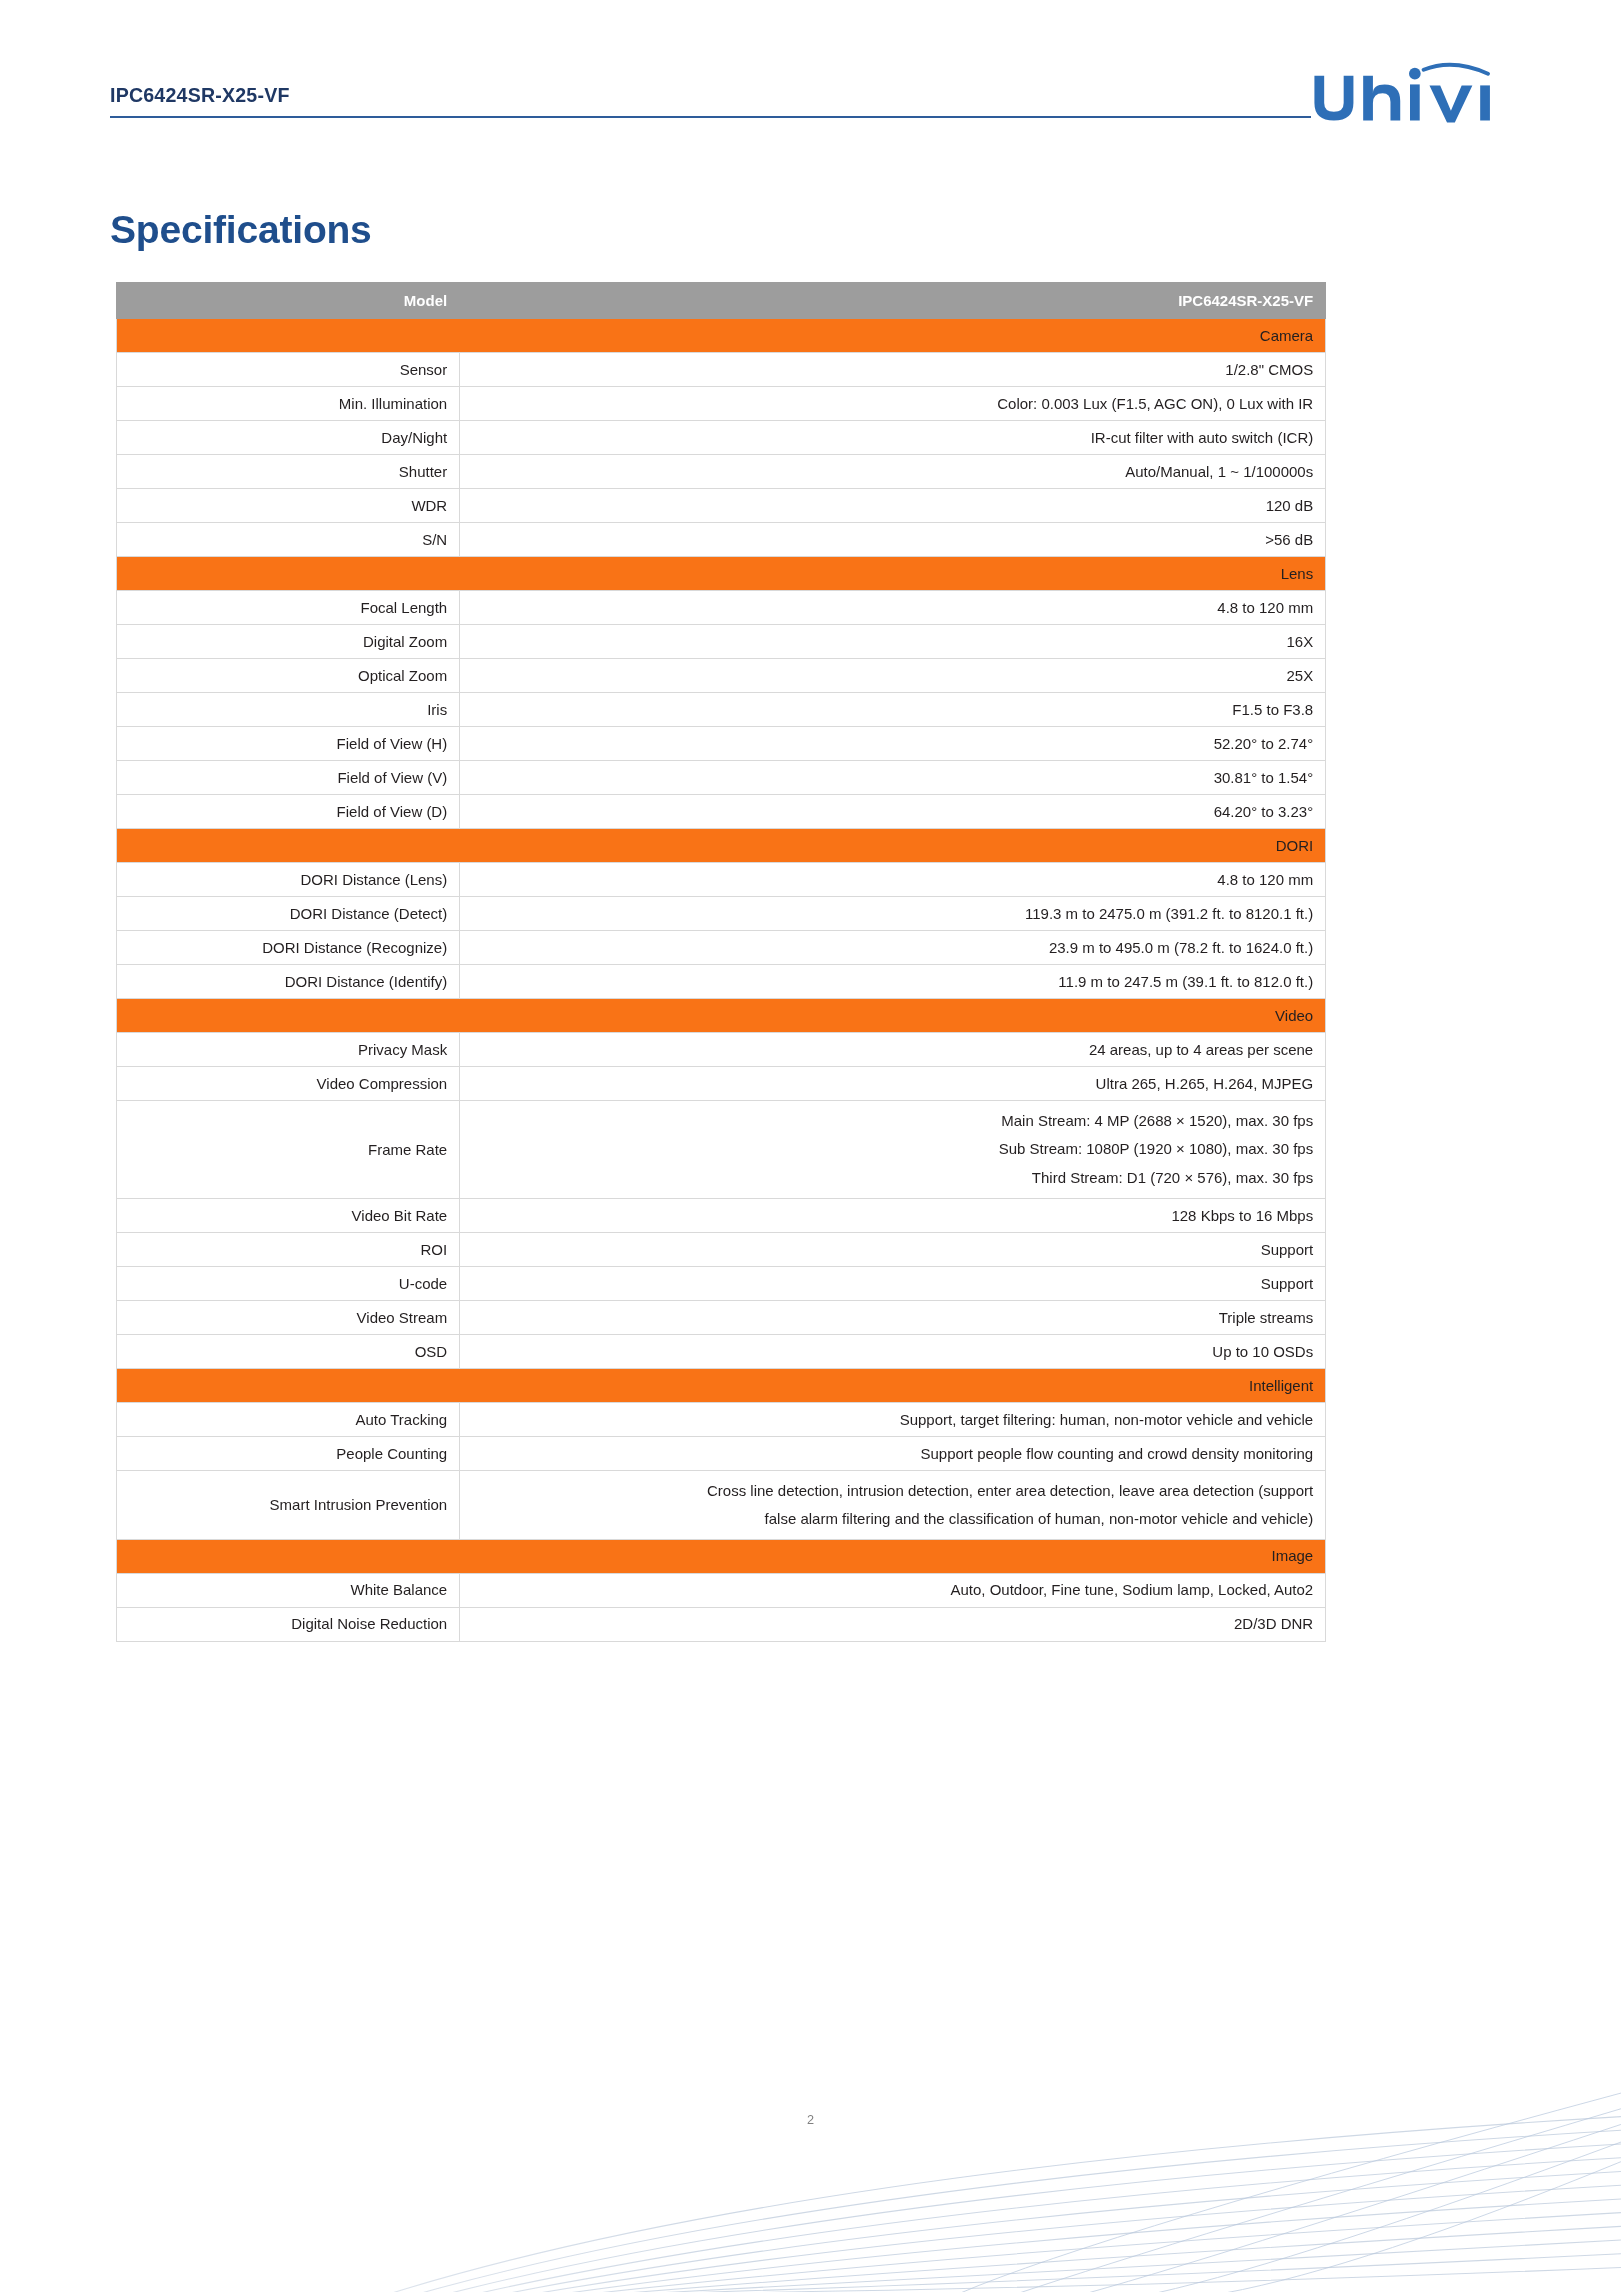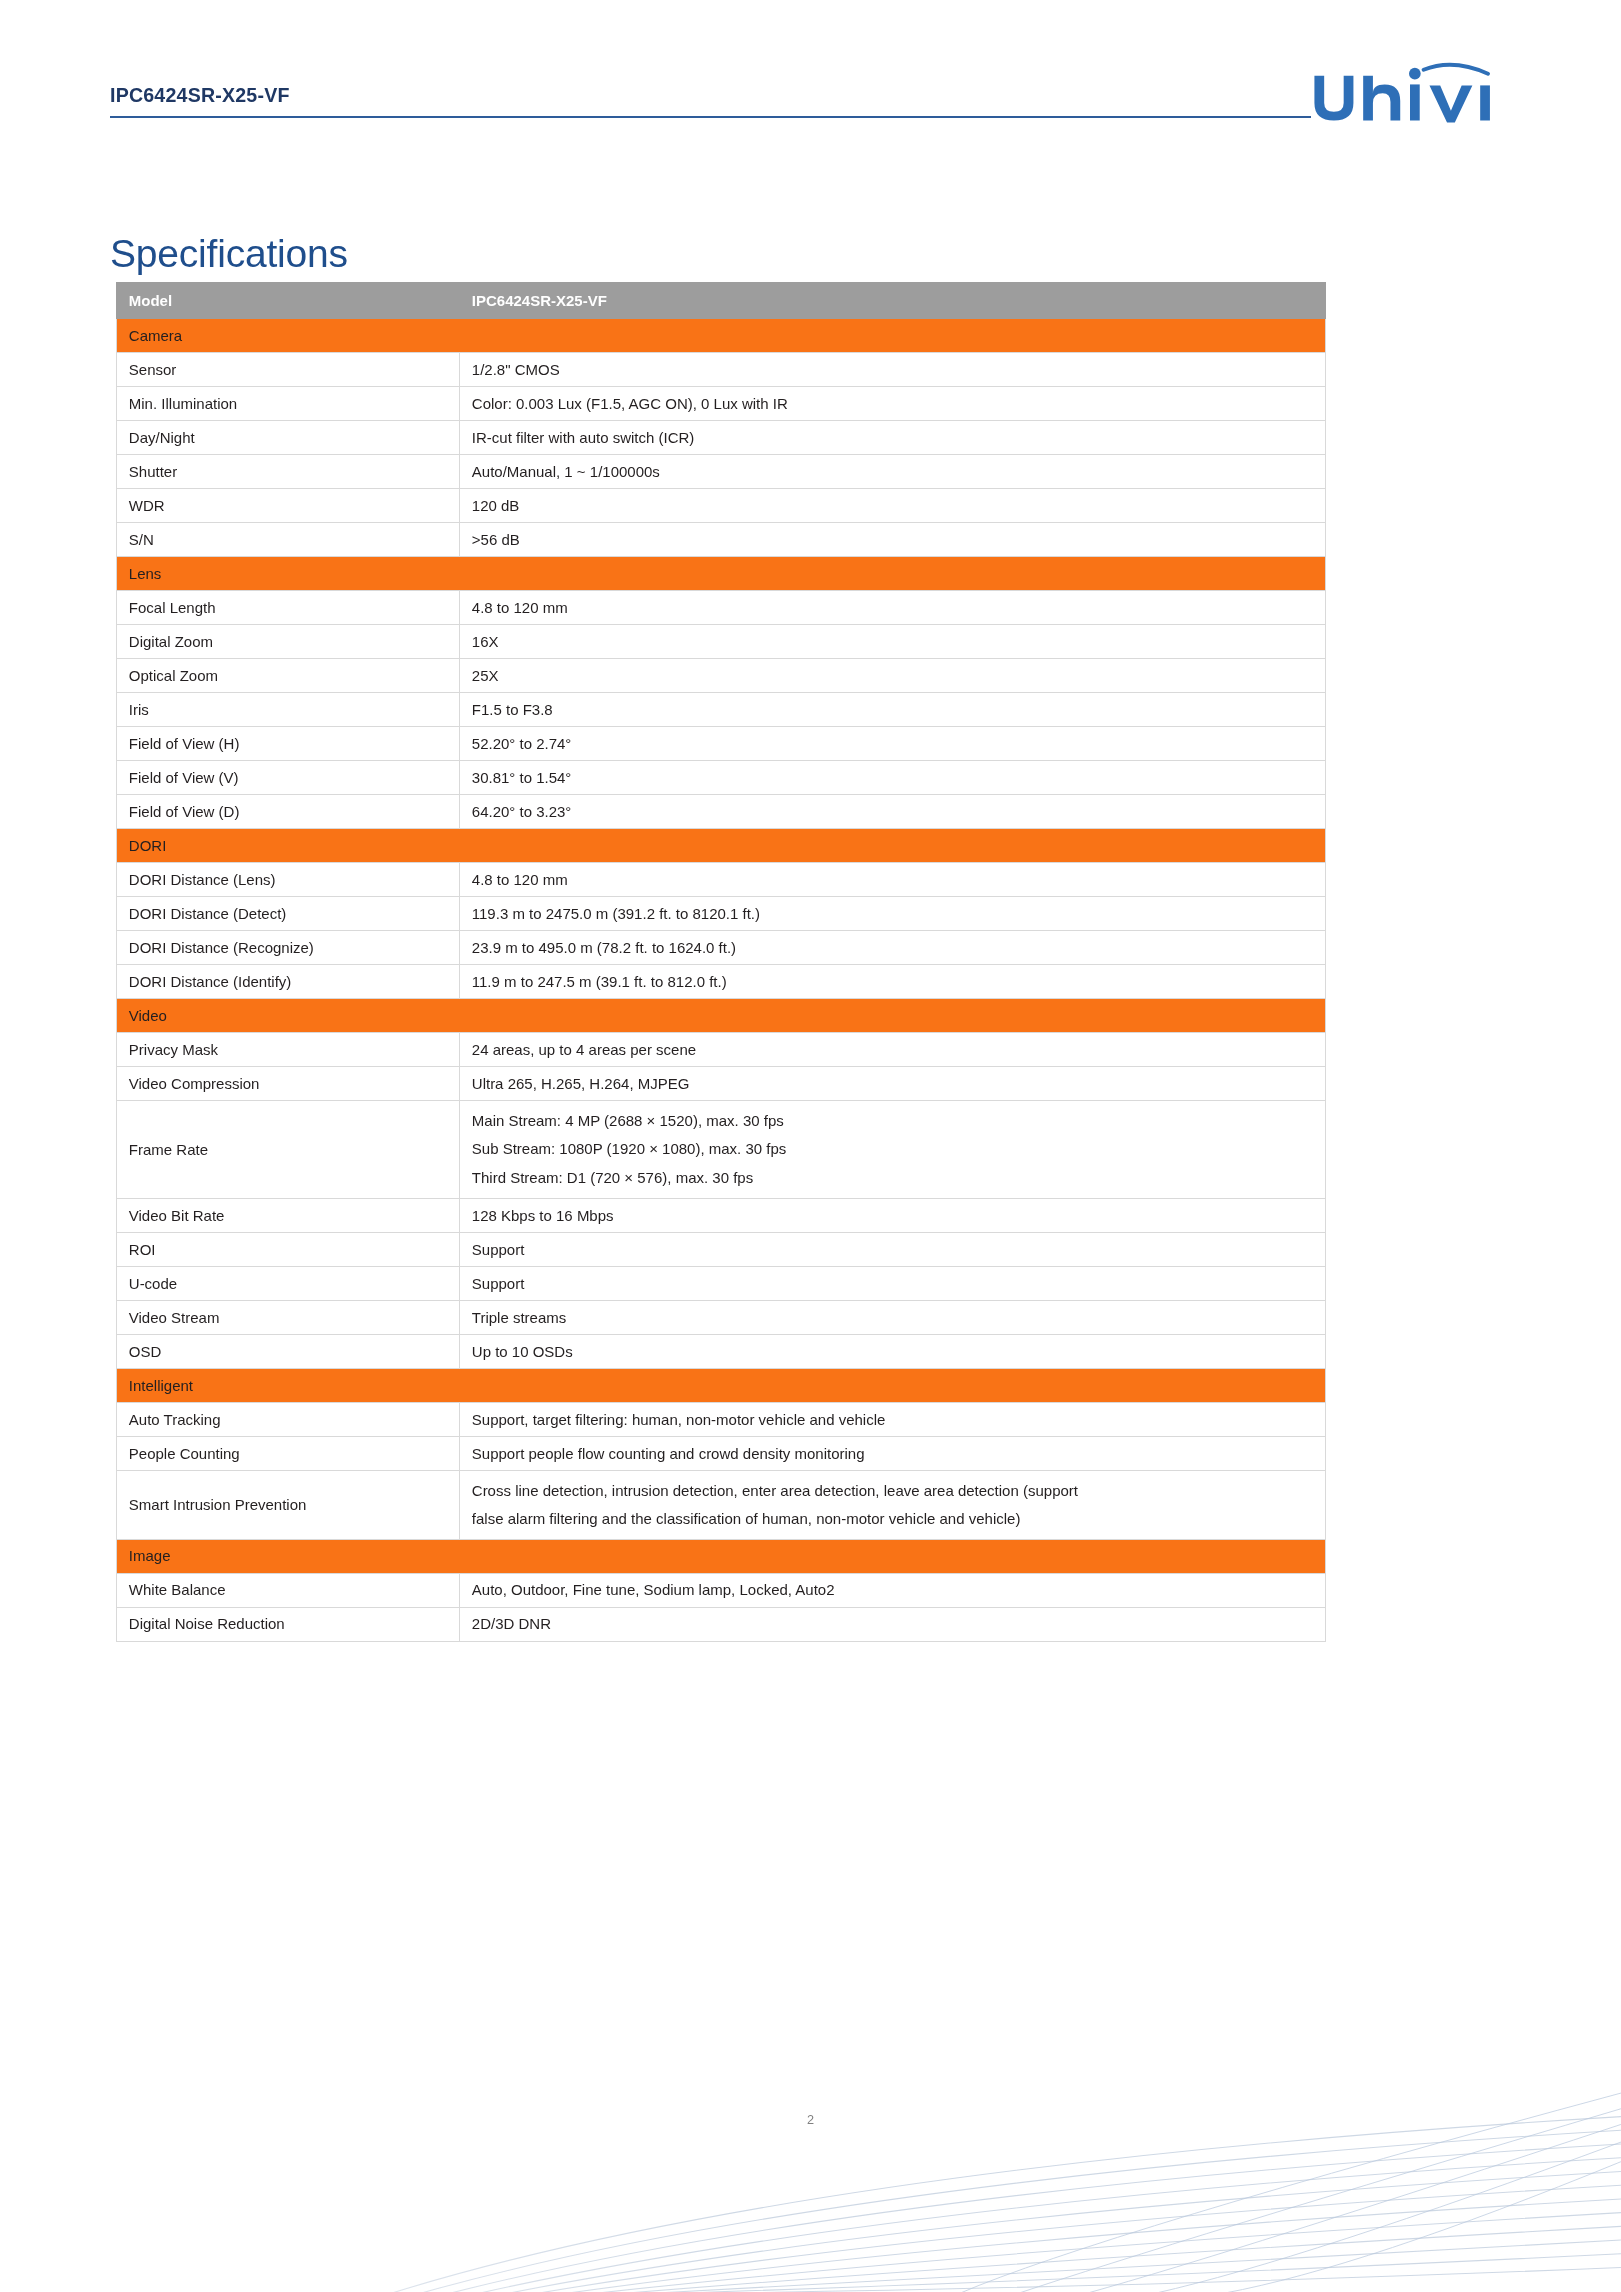--- a/index.html
+++ b/index.html
@@ -55,35 +55,35 @@
     height: 78px;
   }
   .logo svg { display: block; }
 
   
   .doc-title {
     position: absolute;
     left: 110px;
     top: 208px;
     font-size: 39px;
-    font-weight: normal;
+    font-weight: bold;
     color: #1f4e8c;
     letter-spacing: -0.2px;
-    margin-top: 24px;
   }
 
   
   .spec-table {
     position: absolute;
     left: 116px;
     top: 282px;
     width: 1210px;
     border-collapse: collapse;
     font-size: 15px;
     table-layout: fixed;
+    text-align: right;
   }
   .spec-table td {
     padding: 0 11.8px;
     vertical-align: middle;
     border: 1px solid #d9d9d9;
     line-height: 1.45;
   }
   .col-label { width: 343px; }
 
   tr.header-row td {

